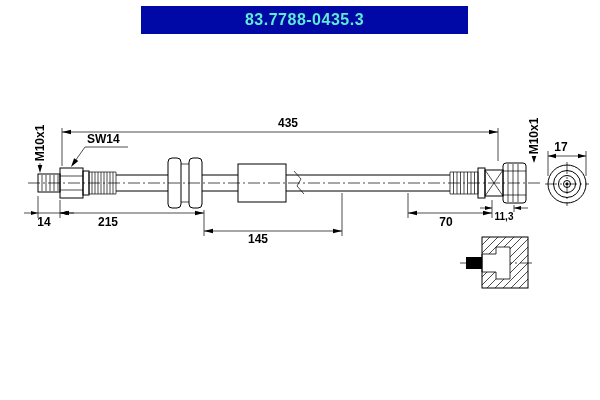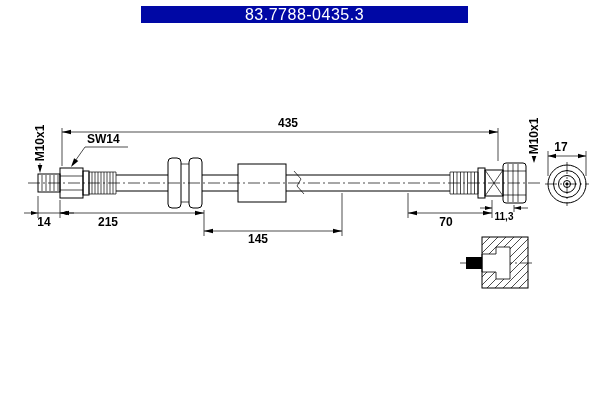--- a/index.html
+++ b/index.html
@@ -1,23 +1,23 @@
 <!DOCTYPE html>
 <html><head>
 <meta charset="utf-8">
 <style>
   html,body { margin:0; padding:0; background:#fff; }
   .stage {
     position:relative; width:600px; height:400px; background:#ffffff;
     overflow:hidden; font-family:"Liberation Sans", sans-serif;
   }
   .header {
-    position:absolute; left:141px; top:6px; width:327px; height:17px;
-    background:#0008a5; color:#ffffff; display:flex; align-items:center;
-    justify-content:center; gap:40px; font-weight:normal; font-size:16px;
+    position:absolute; left:141px; top:6px; width:327px; height:28px;
+    background:#0008a5; color:#5eead4; display:flex; align-items:center;
+    justify-content:center; gap:40px; font-weight:bold; font-size:16px;
     letter-spacing:0.5px;
   }
   svg.drawing { position:absolute; left:0; top:0; }
   svg text {
     font-family:"Liberation Sans", sans-serif; font-weight:bold; fill:#000;
   }
   .dim { font-size:12px; }
   .dim-sm { font-size:10px; }
   .stroke { stroke:#000; stroke-width:1; fill:none; }
   .thin { stroke:#000; stroke-width:0.7; fill:none; }

